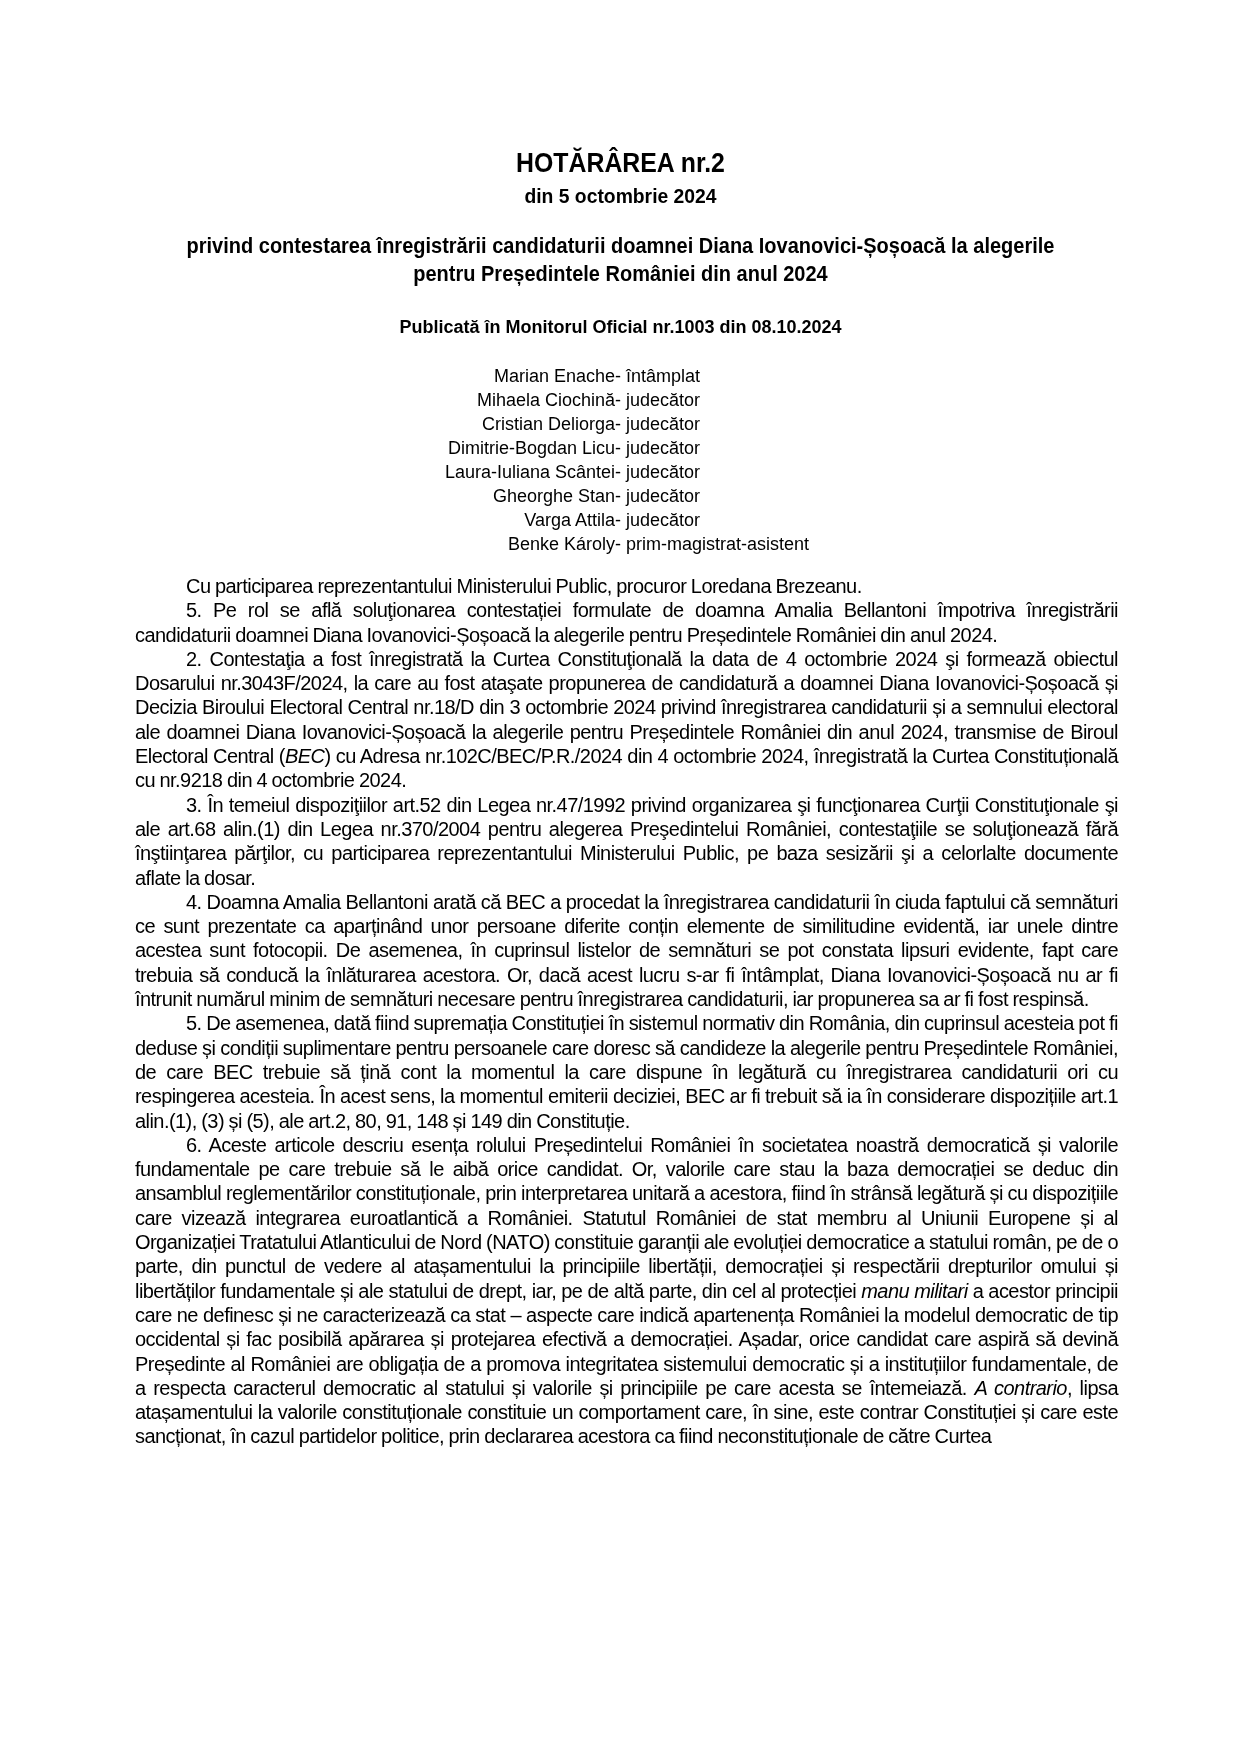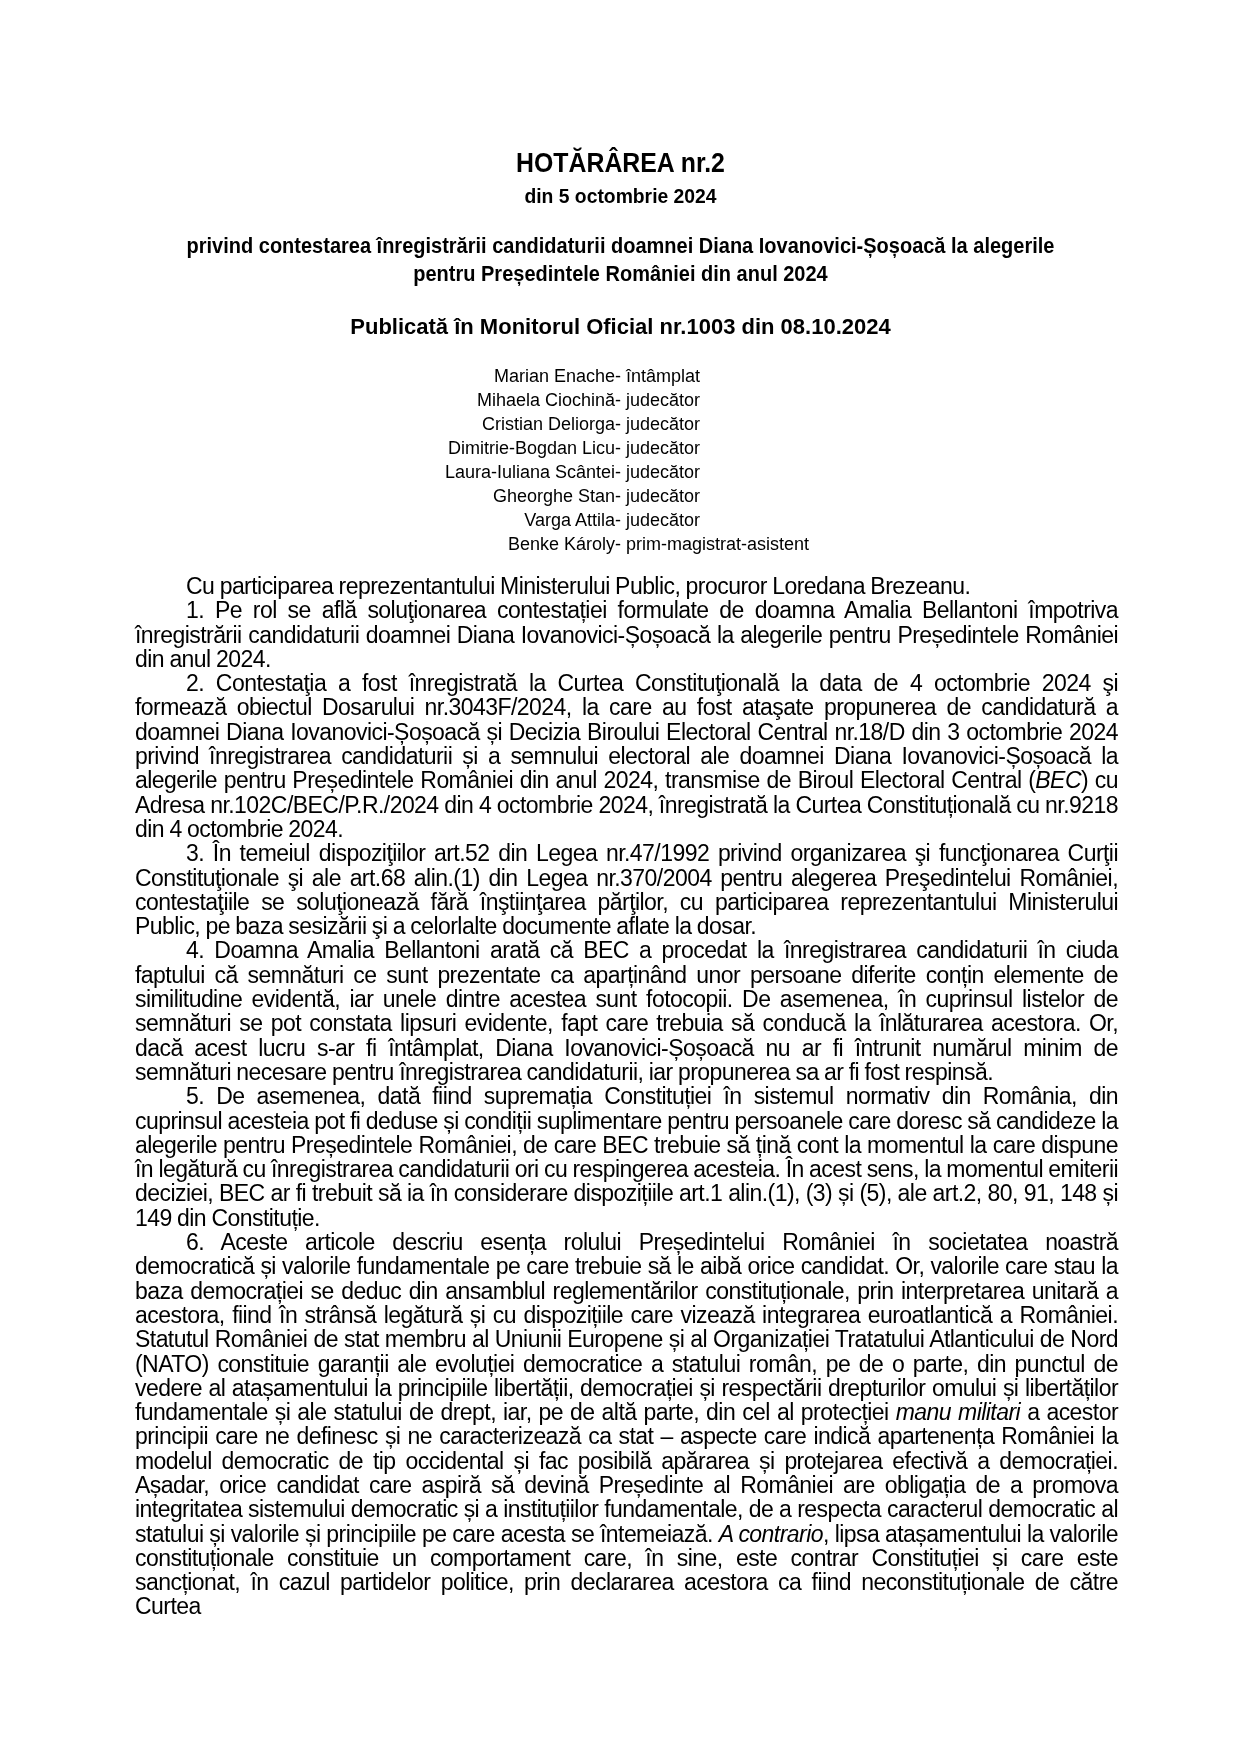--- a/index.html
+++ b/index.html
@@ -46,39 +46,39 @@
       font-size: 21.5px;
       line-height: 28px;
       transform: scaleX(0.93);
     }
     .published {
       position: absolute;
       left: 0; width: 1241px;
       top: 316px;
       text-align: center;
       font-weight: bold;
-      font-size: 22px;
+      font-size: 18px;
       line-height: 22px;
     }
     .panel {
       position: absolute;
       left: 397px;
       top: 364px;
       font-size: 18px;
       line-height: 24px;
     }
     .panel-row { display: flex; height: 24px; text-align: right; }
     .panel-name { width: 218px; }
     .panel-role { }
     .body-text {
       position: absolute;
       left: 135px;
       width: 983px;
       top: 574px;
-      font-size: 23px;
+      font-size: 20px;
       line-height: 24.3px;
       text-align: justify;
     }
     .body-text p {
       margin: 0;
       text-indent: 51px;
       transform-origin: left top;
     }
     .body-text .condensed { letter-spacing: -0.55px; word-spacing: -0.5px; }
     em { font-style: italic; }
@@ -123,21 +123,21 @@
       <span class="panel-role">- judecător</span>
     </div>
     <div class="panel-row">
       <span class="panel-name">Benke Károly</span>
       <span class="panel-role">- prim-magistrat-asistent</span>
     </div>
   </div>
 
   <div class="body-text">
     <p class="condensed">Cu participarea reprezentantului Ministerului Public, procuror Loredana Brezeanu.</p>
-    <p class="condensed">1. Pe rol se află soluţionarea contestației formulate de doamna Amalia Bellantoni împotriva înregistrării candidaturii doamnei Diana Iovanovici-Șoșoacă la alegerile pentru Președintele României din anul 2024.</p>
+    <p class="condensed">5. Pe rol se află soluţionarea contestației formulate de doamna Amalia Bellantoni împotriva înregistrării candidaturii doamnei Diana Iovanovici-Șoșoacă la alegerile pentru Președintele României din anul 2024.</p>
     <p class="condensed"><span>2. Contestaţia a fost înregistrată la Curtea Constituţională la data de 4 octombrie 2024 şi formează obiectul Dosarului nr.3043F/2024, la care au fost ataşate propunerea de candidatură a doamnei Diana Iovanovici-Șoșoacă și Decizia Biroului Electoral Central nr.18/D din 3 octombrie 2024 privind înregistrarea candidaturii și a semnului electoral ale doamnei Diana Iovanovici-Șoșoacă la alegerile pentru Președintele României din anul 2024, transmise de Biroul Electoral Central (</span><em>BEC</em><span>) cu Adresa nr.102C/BEC/P.R./2024 din 4 octombrie 2024, înregistrată la Curtea Constituțională cu nr.9218 din 4 octombrie 2024.</span></p>
     <p class="condensed">3. În temeiul dispoziţiilor art.52 din Legea nr.47/1992 privind organizarea şi funcţionarea Curţii Constituţionale şi ale art.68 alin.(1) din Legea nr.370/2004 pentru alegerea Preşedintelui României, contestaţiile se soluţionează fără înştiinţarea părţilor, cu participarea reprezentantului Ministerului Public, pe baza sesizării şi a celorlalte documente aflate la dosar.</p>
     <p class="condensed">4. Doamna Amalia Bellantoni arată că BEC a procedat la înregistrarea candidaturii în ciuda faptului că semnături ce sunt prezentate ca aparținând unor persoane diferite conțin elemente de similitudine evidentă, iar unele dintre acestea sunt fotocopii. De asemenea, în cuprinsul listelor de semnături se pot constata lipsuri evidente, fapt care trebuia să conducă la înlăturarea acestora. Or, dacă acest lucru s-ar fi întâmplat, Diana Iovanovici-Șoșoacă nu ar fi întrunit numărul minim de semnături necesare pentru înregistrarea candidaturii, iar propunerea sa ar fi fost respinsă.</p>
     <p class="condensed">5. De asemenea, dată fiind supremația Constituției în sistemul normativ din România, din cuprinsul acesteia pot fi deduse și condiții suplimentare pentru persoanele care doresc să candideze la alegerile pentru Președintele României, de care BEC trebuie să țină cont la momentul la care dispune în legătură cu înregistrarea candidaturii ori cu respingerea acesteia. În acest sens, la momentul emiterii deciziei, BEC ar fi trebuit să ia în considerare dispozițiile art.1 alin.(1), (3) și (5), ale art.2, 80, 91, 148 și 149 din Constituție.</p>
     <p class="condensed"><span>6. Aceste articole descriu esența rolului Președintelui României în societatea noastră democratică și valorile fundamentale pe care trebuie să le aibă orice candidat. Or, valorile care stau la baza democrației se deduc din ansamblul reglementărilor constituționale, prin interpretarea unitară a acestora, fiind în strânsă legătură și cu dispozițiile care vizează integrarea euroatlantică a României. Statutul României de stat membru al Uniunii Europene și al Organizației Tratatului Atlanticului de Nord (NATO) constituie garanții ale evoluției democratice a statului român, pe de o parte, din punctul de vedere al atașamentului la principiile libertății, democrației și respectării drepturilor omului și libertăților fundamentale și ale statului de drept, iar, pe de altă parte, din cel al protecției </span><em>manu militari</em><span> a acestor principii care ne definesc și ne caracterizează ca stat – aspecte care indică apartenența României la modelul democratic de tip occidental și fac posibilă apărarea și protejarea efectivă a democrației. Așadar, orice candidat care aspiră să devină Președinte al României are obligația de a promova integritatea sistemului democratic și a instituțiilor fundamentale, de a respecta caracterul democratic al statului și valorile și principiile pe care acesta se întemeiază. </span><em>A contrario</em><span>, lipsa atașamentului la valorile constituționale constituie un comportament care, în sine, este contrar Constituției și care este sancționat, în cazul partidelor politice, prin declararea acestora ca fiind neconstituționale de către Curtea</span></p>
   </div>
 
 </div>
 
 </body></html>

